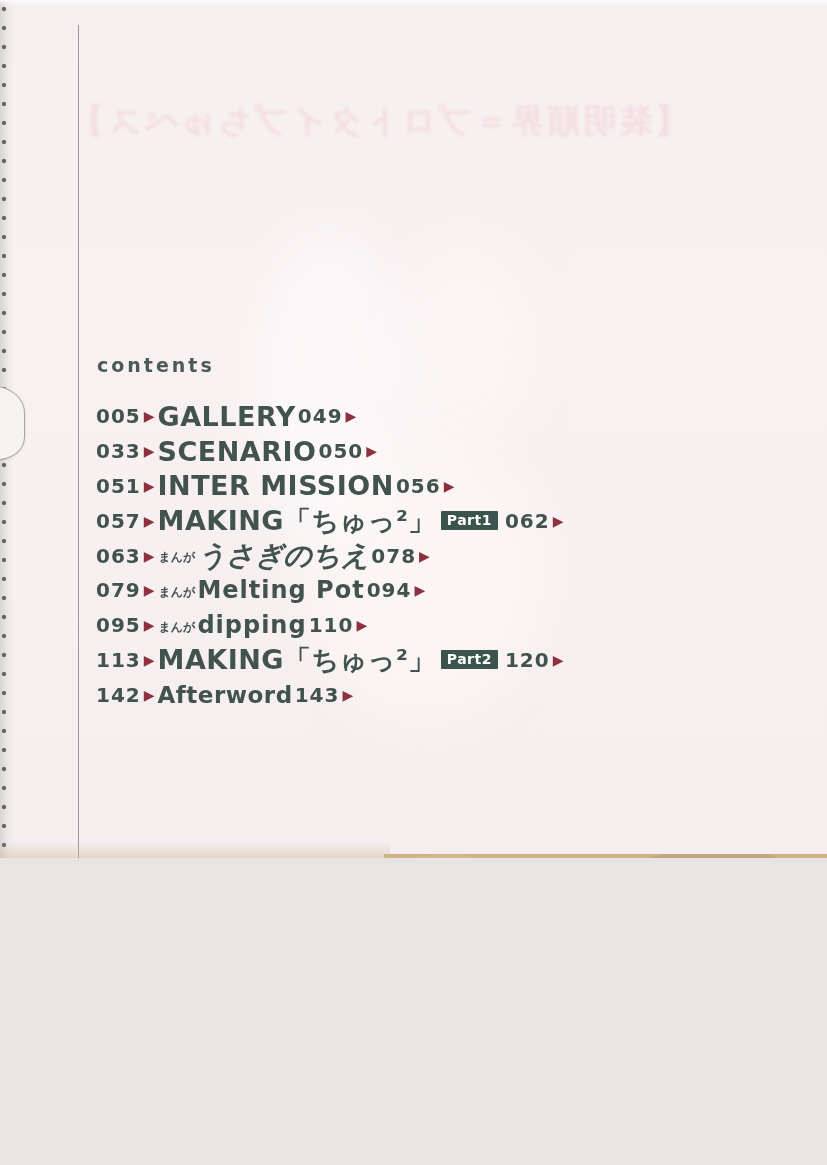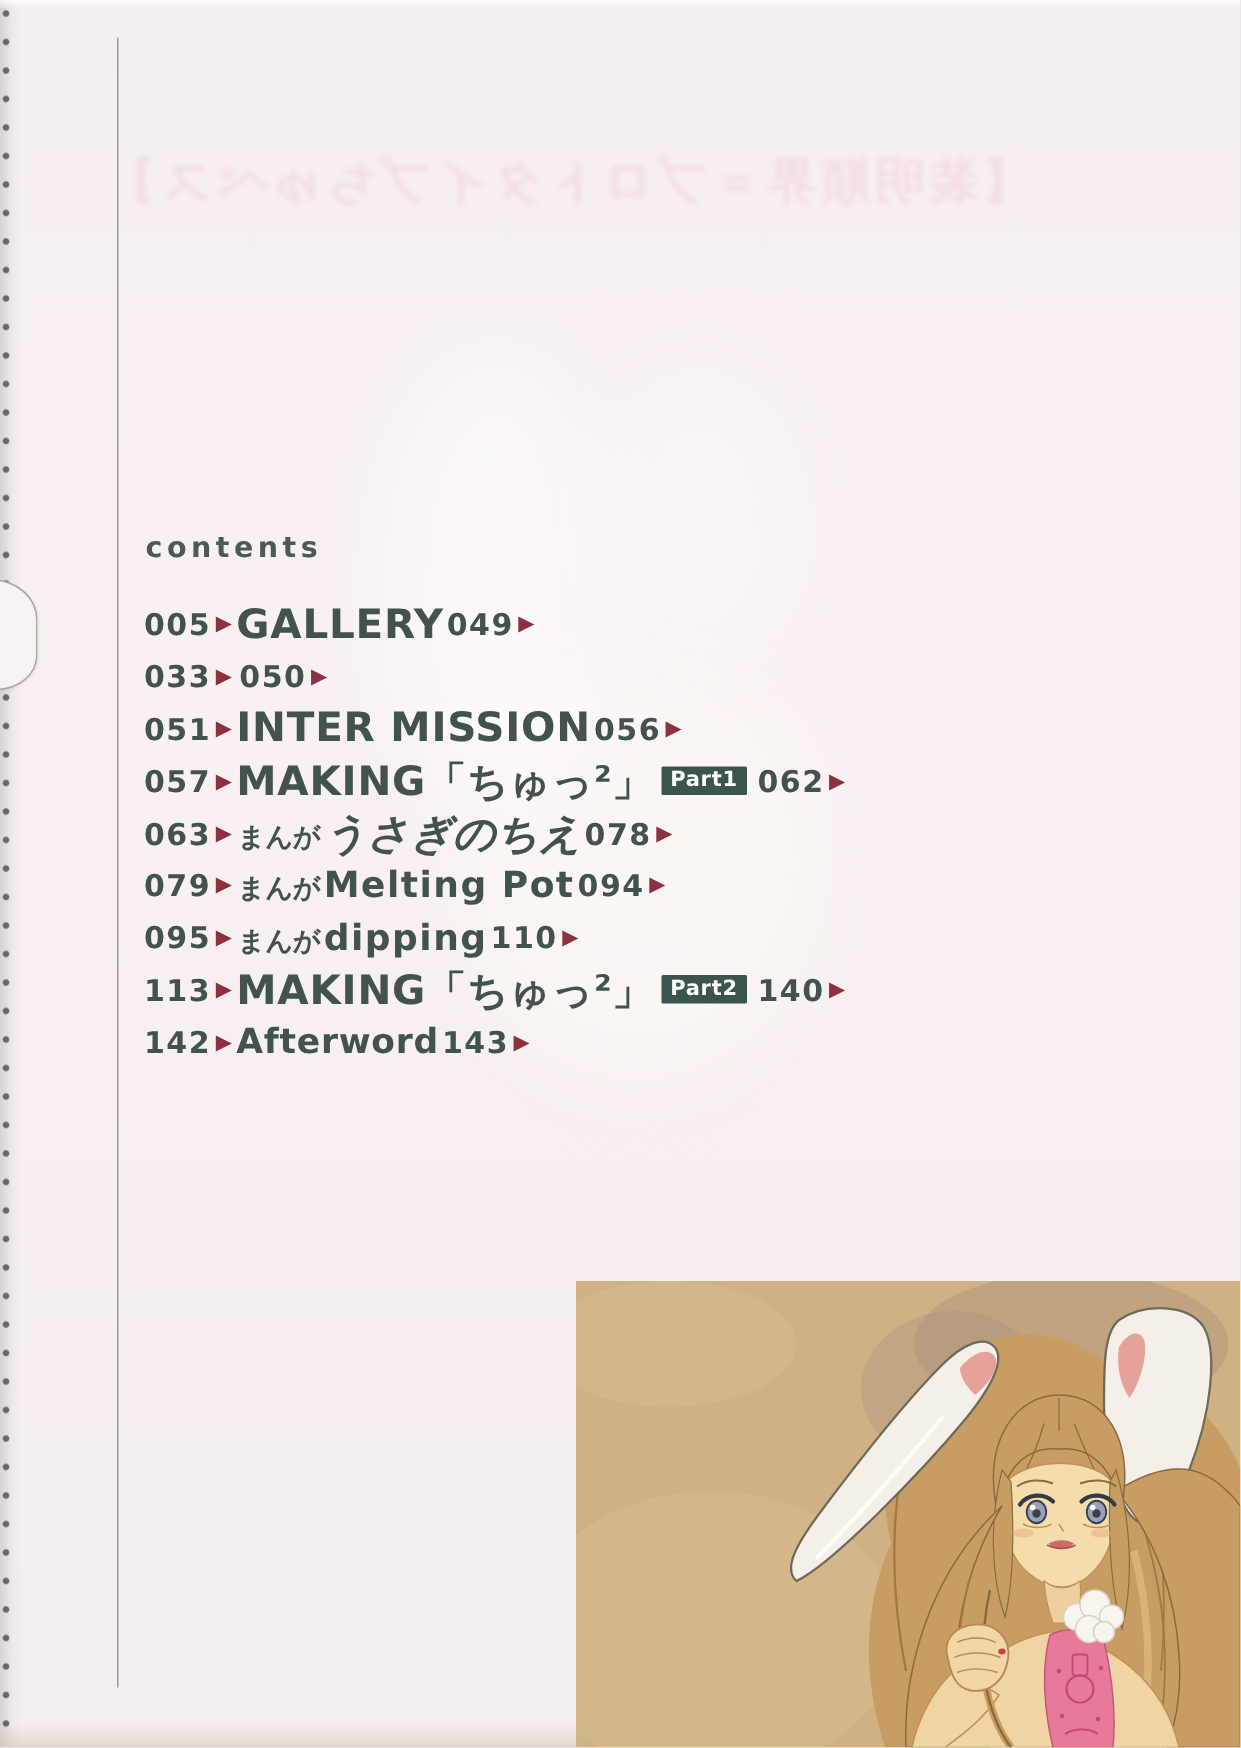--- a/index.html
+++ b/index.html
@@ -1,16 +1,16 @@
 <!DOCTYPE html>
 <html><head>
 <meta charset="utf-8">
 <style>
   html,body{margin:0;padding:0;background:#e9e4e4;}
-  .stage{position:relative;width:827px;height:1165px;overflow:hidden;
+  .stage{position:relative;width:827px;height:858px;overflow:hidden;
          font-family:"DejaVu Sans","Liberation Sans",sans-serif;
          background:linear-gradient(180deg,#f6eff0 0%,#f8f0f1 40%,#f5eeee 100%);}
   
   .edge-left{position:absolute;left:0;top:0;width:14px;height:100%;
     background:linear-gradient(90deg,#d9d4d4 0%,#efeaea 60%,rgba(246,239,240,0) 100%);}
   .edge-left .dots{position:absolute;left:0;top:0;width:10px;height:100%;
     background-image:radial-gradient(circle at 4px 9px,#4c4846 1.7px,rgba(0,0,0,0) 2.6px);
     background-size:10px 19px;background-repeat:repeat-y;opacity:.8;}
   .edge-bottom{position:absolute;left:0;bottom:0;width:390px;height:16px;
     background:linear-gradient(180deg,rgba(216,203,172,0) 0%,rgba(205,190,156,.45) 100%);}
@@ -33,21 +33,21 @@
     letter-spacing:3px;color:#4b5a57;}
   .toc{position:absolute;left:96px;top:399px;}
   .toc-row{height:34.8px;display:flex;align-items:center;white-space:nowrap;}
   .num{font-size:20px;font-weight:800;color:#42534e;letter-spacing:1px;}
   .arr{color:#8d3140;font-size:14px;margin:0 3px;line-height:1;}
   .title{color:#42534e;font-weight:800;text-align:right;}
   .t-big{font-size:27px;letter-spacing:.5px;}
   .t-jp{font-size:28px;font-style:italic;}
   .t-latin{font-size:24px;letter-spacing:1px;}
   .t-small{font-size:23px;letter-spacing:.5px;}
-  .prefix{font-size:18px;font-weight:700;color:#42534e;margin:4px 2px 0 1px;}
+  .prefix{font-size:12px;font-weight:700;color:#42534e;margin:4px 2px 0 1px;}
   .badge{background:#3c544e;color:#fff;font-size:14px;font-weight:800;
     padding:1px 6px 2px;margin:0 5px;border-radius:1px;letter-spacing:.5px;}
   .endnum{margin-left:2px;}
   
   .illustration{position:absolute;left:384px;top:854px;width:443px;height:311px;}
 </style>
 </head>
 <body>
 
 <div class="stage">
@@ -72,20 +72,21 @@
       <span class="num">005</span>
         <span class="arr">▶</span>
         <span class="title t-big">GALLERY</span>
         <span class="num endnum">049</span>
         <span class="arr">▶</span>
     </div>
 
     <div class="toc-row">
       <span class="num">033</span>
         <span class="arr">▶</span>
+        <span class="title t-big">SCENARIO</span>
         <span class="num endnum">050</span>
         <span class="arr">▶</span>
     </div>
 
     <div class="toc-row">
       <span class="num">051</span>
         <span class="arr">▶</span>
         <span class="title t-big">INTER MISSION</span>
         <span class="num endnum">056</span>
         <span class="arr">▶</span>
@@ -125,21 +126,21 @@
         <span class="title t-latin">dipping</span>
         <span class="num endnum">110</span>
         <span class="arr">▶</span>
     </div>
 
     <div class="toc-row">
       <span class="num">113</span>
         <span class="arr">▶</span>
         <span class="title t-big">MAKING「ちゅっ²」</span>
         <span class="badge">Part2</span>
-        <span class="num endnum">140</span>
+        <span class="num endnum">120</span>
         <span class="arr">▶</span>
     </div>
 
     <div class="toc-row">
       <span class="num">142</span>
         <span class="arr">▶</span>
         <span class="title t-small">Afterword</span>
         <span class="num endnum">143</span>
         <span class="arr">▶</span>
     </div>

